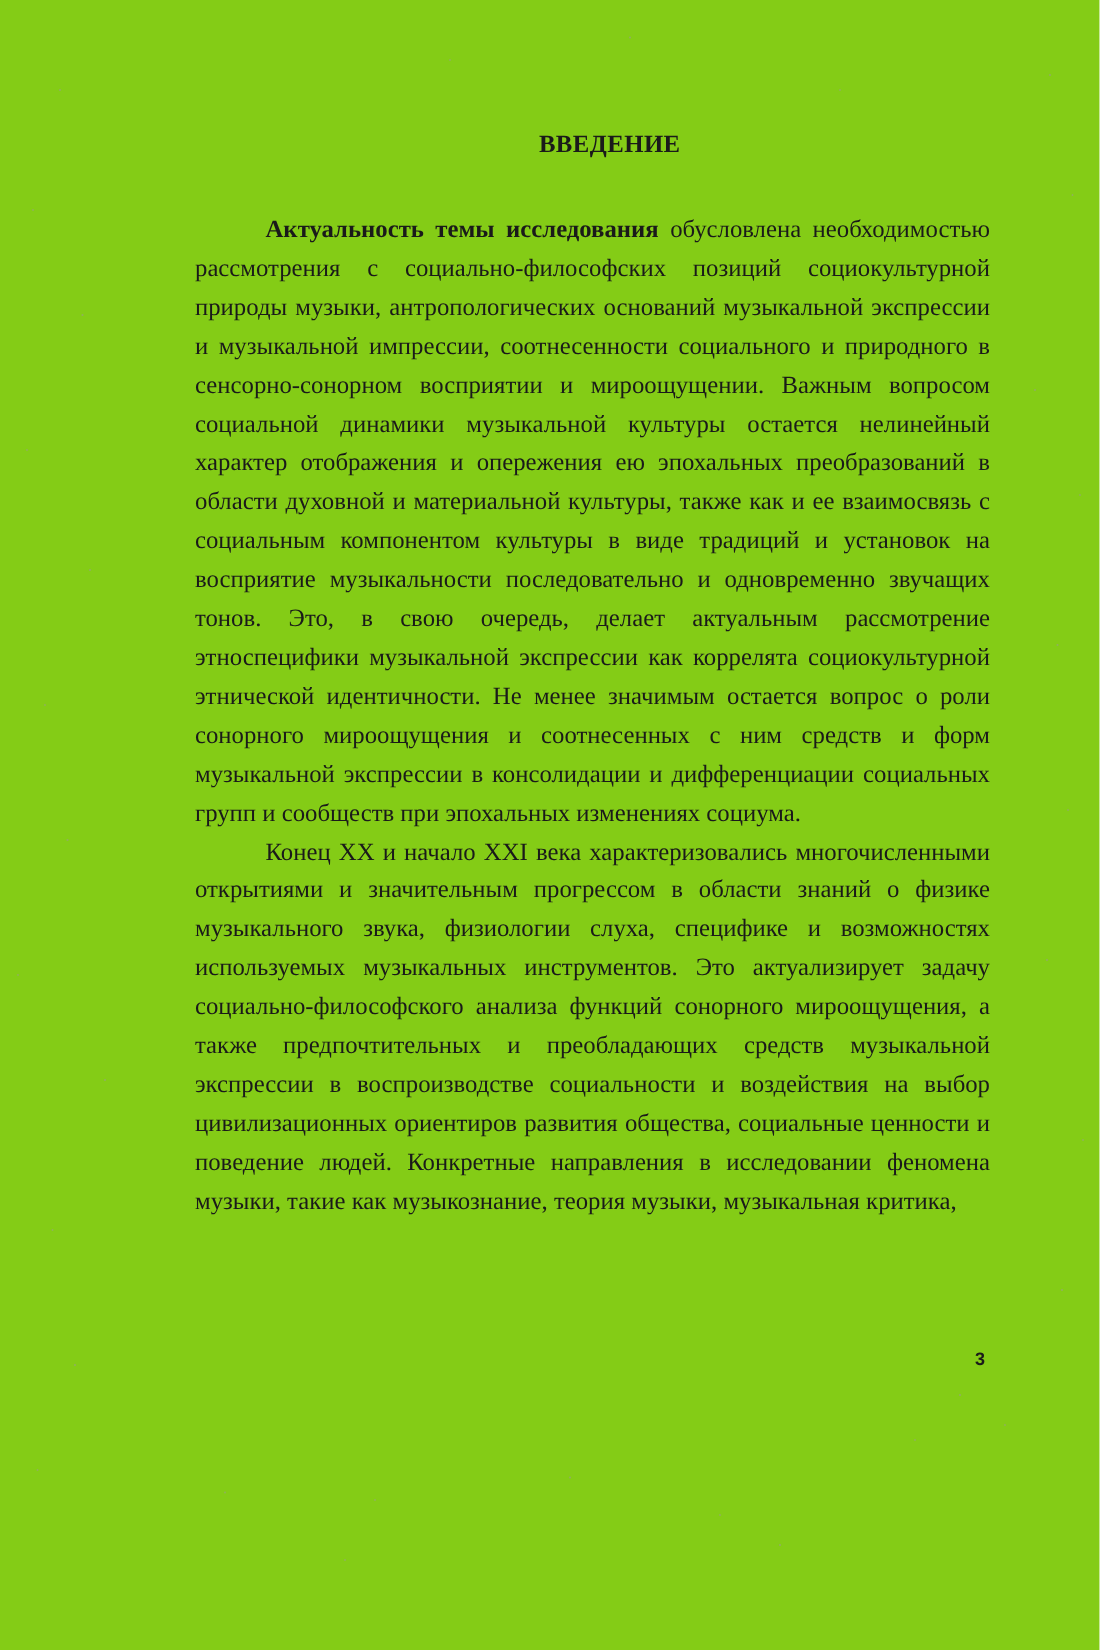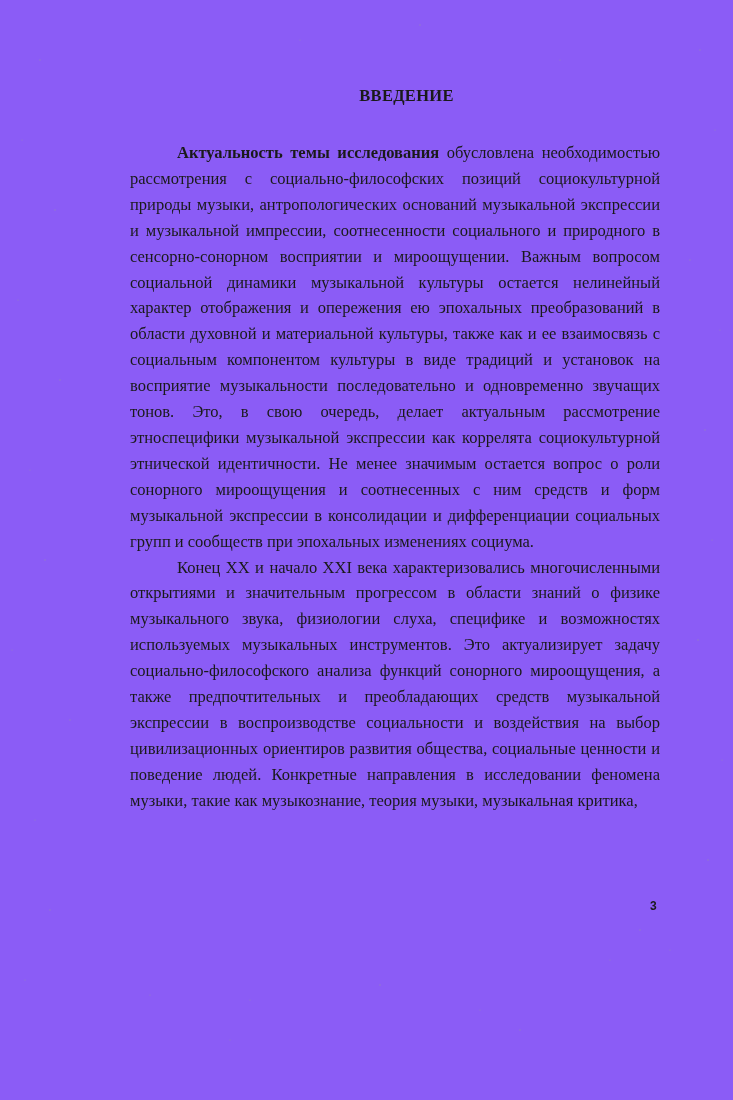--- a/index.html
+++ b/index.html
@@ -12,21 +12,21 @@
       height: 1100px;
       position: relative;
       overflow: hidden;
       font-family: "Liberation Serif", "DejaVu Serif", serif;
       color: #1a1a1a;
     }
     .page {
       position: absolute;
       left: 0; top: 0;
       width: 733px; height: 1100px;
-      background: #8b5cf6;
+      background: #84cc16;
     }
     .noise {
       position: absolute;
       left: 0; top: 0;
       width: 733px; height: 1100px;
       pointer-events: none;
     }
     .title {
       position: absolute;
       top: 86px;

